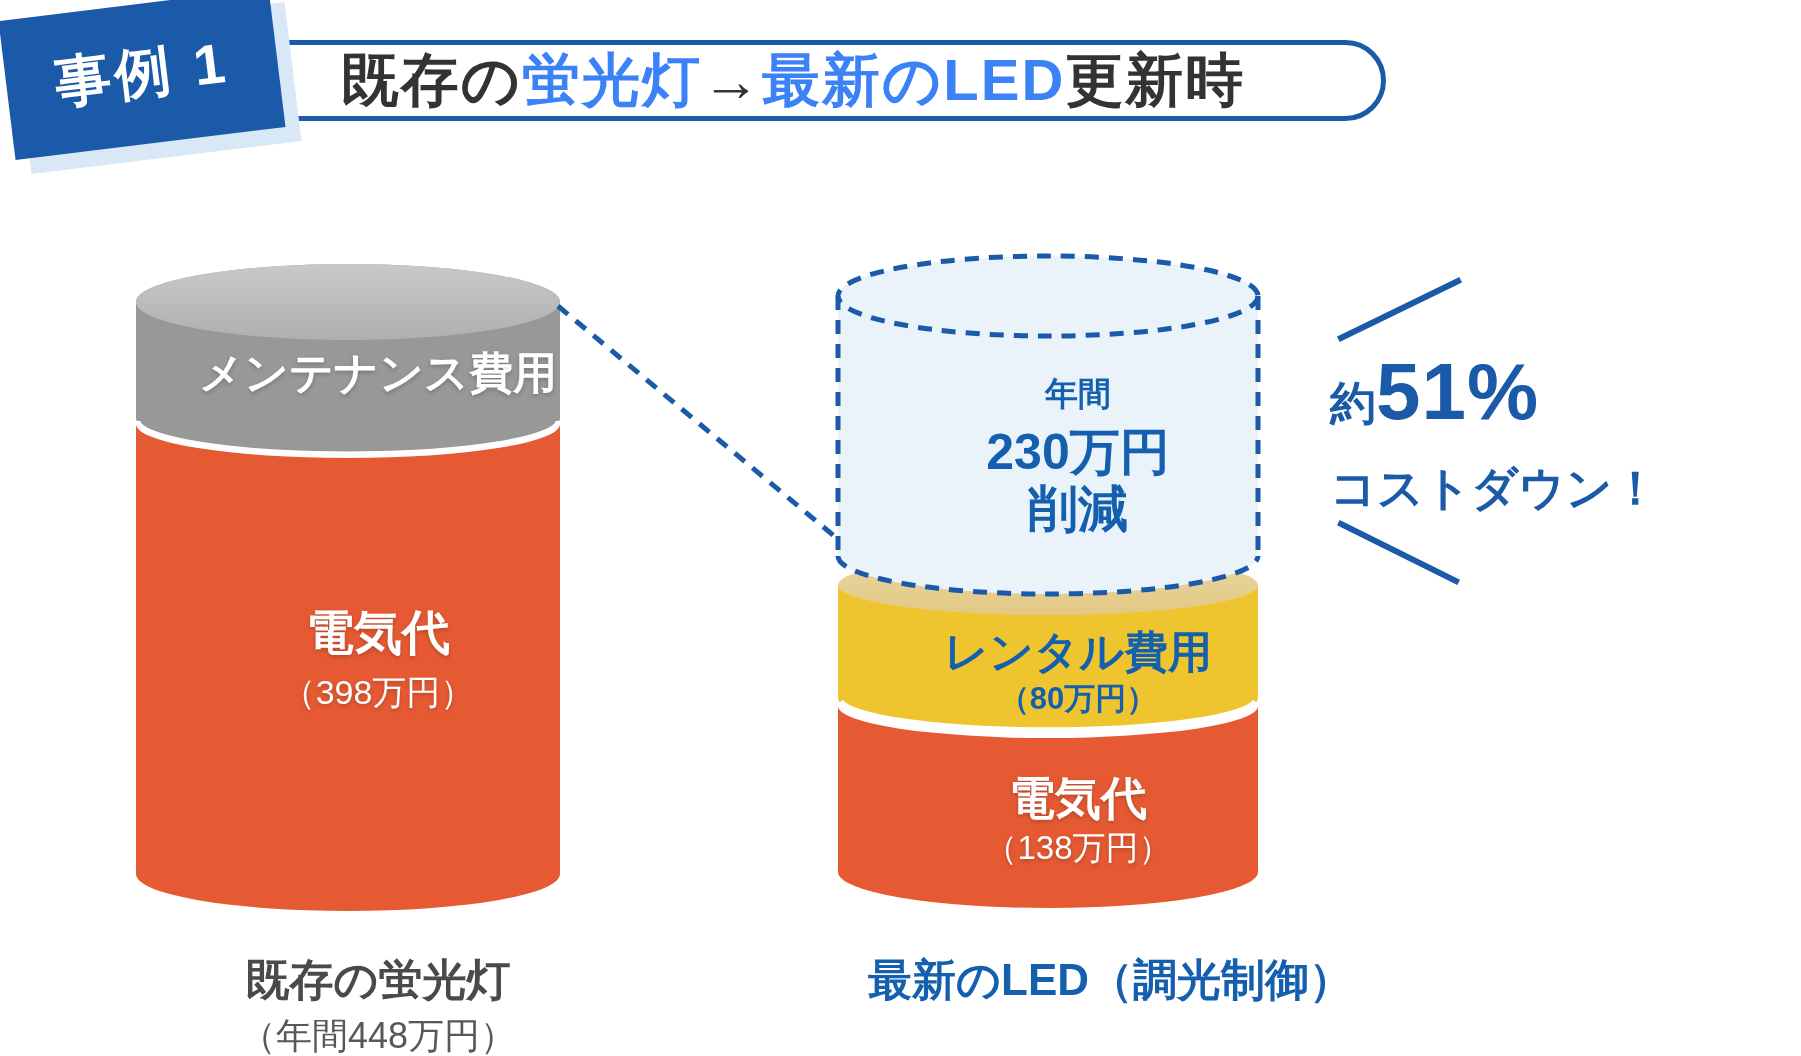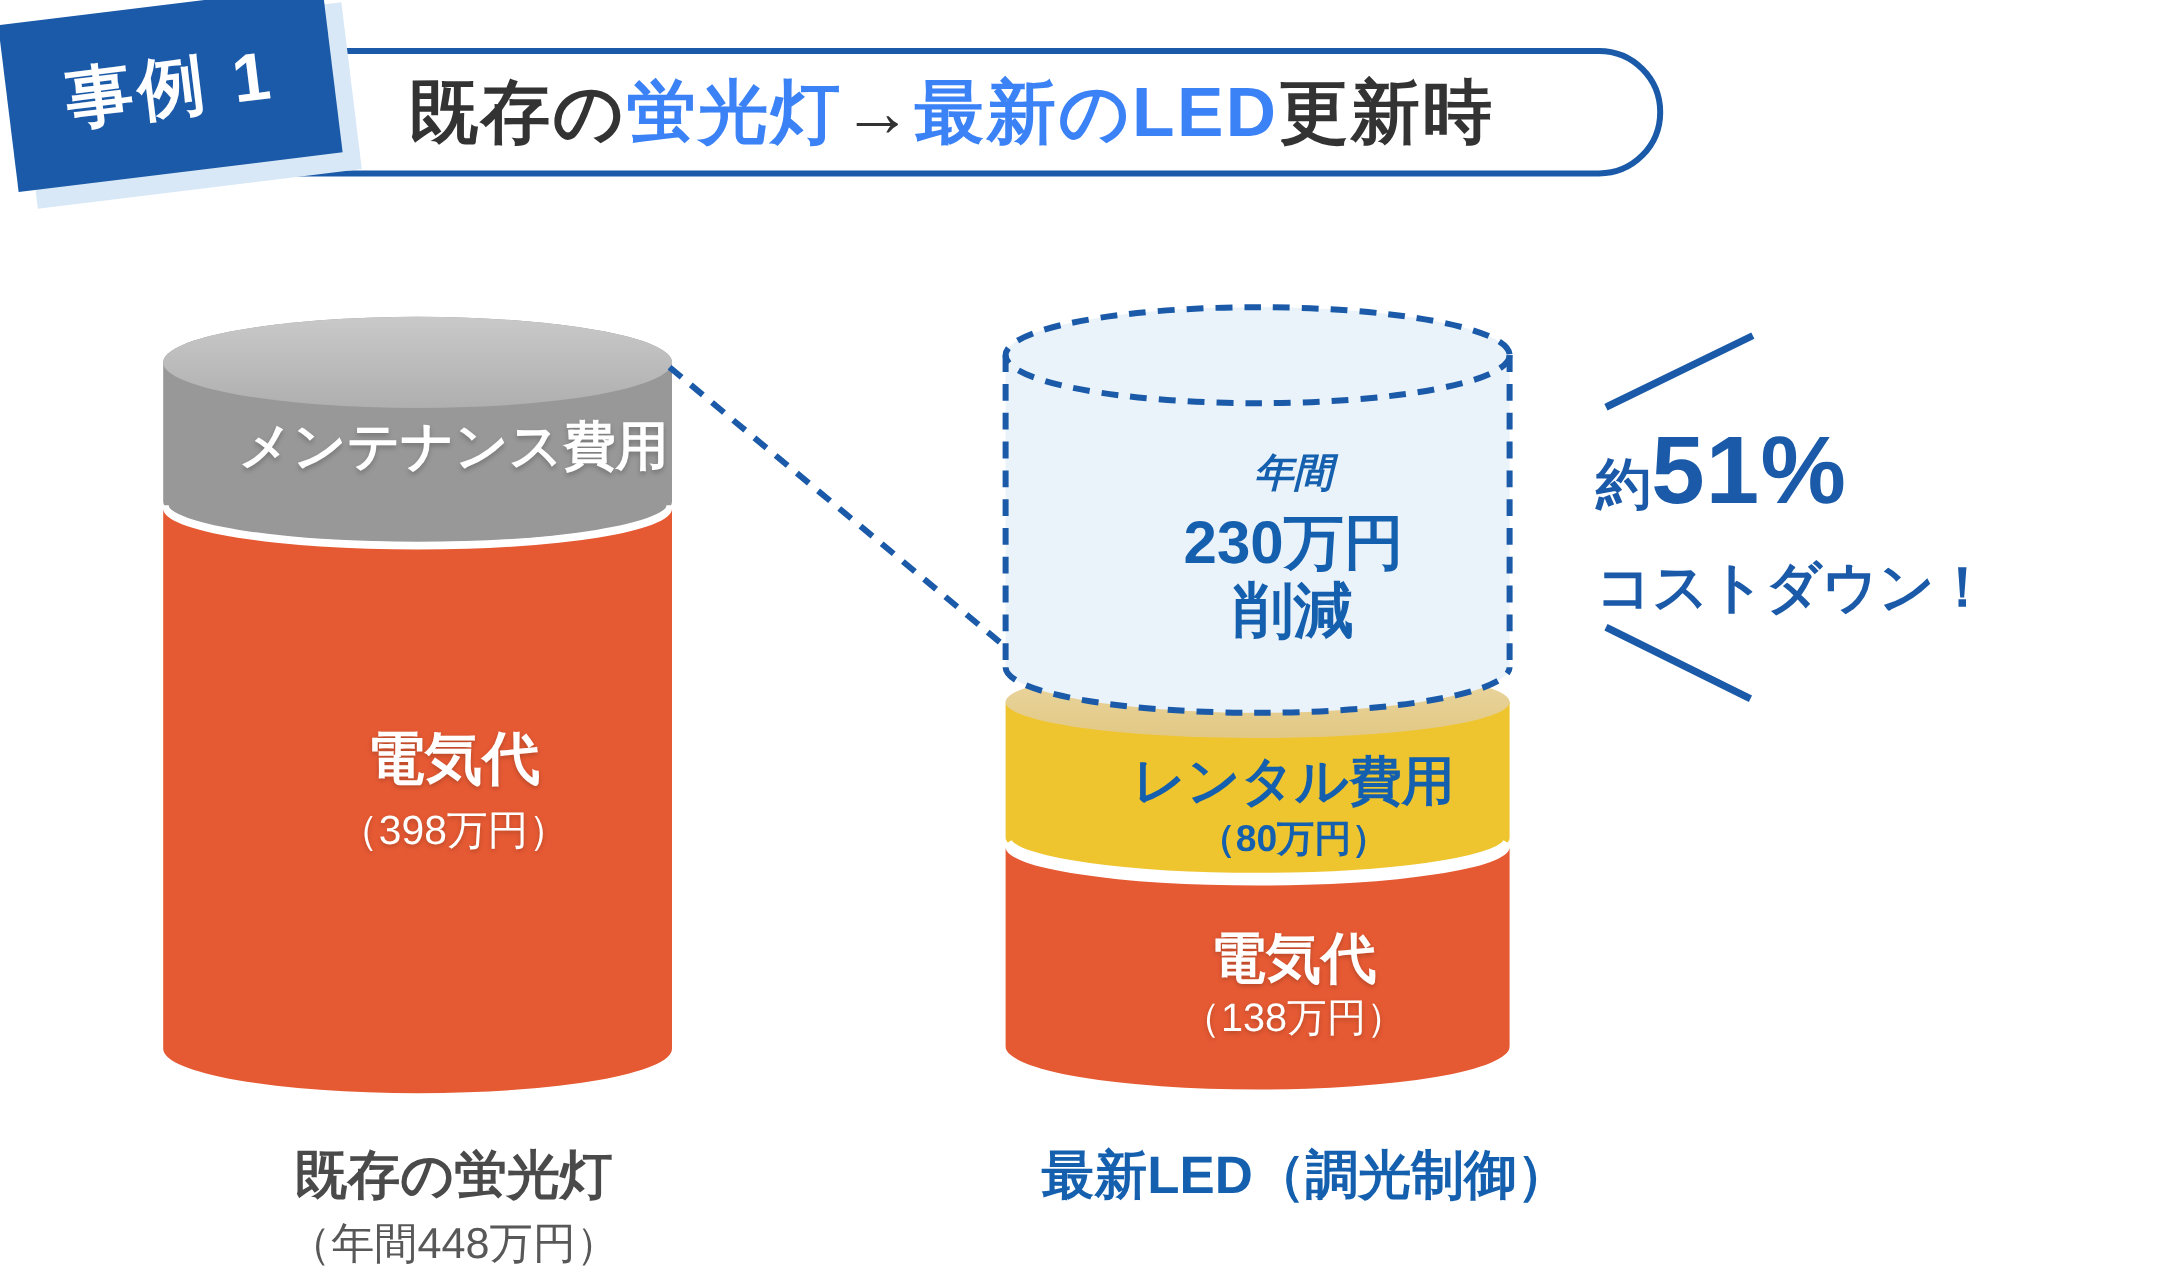--- a/index.html
+++ b/index.html
@@ -1,21 +1,21 @@
 <!DOCTYPE html>
 <html lang="ja"><head>
 <meta charset="utf-8">
 <style>
   html,body{margin:0;padding:0;background:#ffffff;}
   body{font-family:"Liberation Sans","DejaVu Sans",sans-serif;}
   .stage{position:relative;width:1801px;height:1056px;background:#ffffff;overflow:hidden;}
 
   
   .title-pill{
-    position:absolute;left:120px;top:40px;width:1266px;height:107px;
+    position:absolute;left:120px;top:40px;width:1266px;height:81px;
     border:5px solid #1A5AA8;border-radius:58px;background:#ffffff;
     box-sizing:border-box;display:flex;align-items:center;justify-content:center;
     padding-left:80px;font-size:58px;font-weight:bold;letter-spacing:2px;white-space:nowrap;
   }
   .t-dark{color:#333333;}
   .t-blue{color:#3b82f6;}
   .badge-wrap{position:absolute;left:6px;top:4px;width:272px;height:140px;z-index:3;}
   .badge-shadow{
     position:absolute;left:16px;top:14px;width:272px;height:140px;
     background:#D9E8F6;transform:rotate(-7deg);
@@ -38,21 +38,21 @@
   .blue{color:#1560AE;}
   .bold{font-weight:bold;}
 
   .maint-label{top:348px;font-size:44px;line-height:50px;}
   .maint-value{top:403px;font-size:31px;line-height:36px;}
   .elec1-label{top:606px;font-size:48px;line-height:54px;}
   .elec1-value{top:672px;font-size:34px;line-height:40px;}
   .cap1-name{top:955px;font-size:44px;line-height:50px;color:#4A4A4A;}
   .cap1-sub{top:1015px;font-size:36px;line-height:42px;color:#585858;}
 
-  .red1{top:375px;font-size:33px;line-height:38px;font-style:italic;}
+  .red1{top:375px;font-size:33px;line-height:38px;}
   .red2{top:424px;font-size:50px;line-height:56px;}
   .red3{top:481px;font-size:50px;line-height:56px;}
   .rent-label{top:627px;font-size:44px;line-height:50px;}
   .rent-value{top:681px;font-size:31px;line-height:36px;}
   .elec2-label{top:772px;font-size:46px;line-height:52px;}
   .elec2-value{top:829px;font-size:33px;line-height:38px;}
   .cap2-name{top:955px;font-size:44px;line-height:50px;}
   .cap2-sub{top:1015px;font-size:36px;line-height:42px;}
 
   .annotation{position:absolute;left:1330px;top:352px;width:300px;text-align:left;z-index:2;color:#1A5AA8;}
@@ -120,21 +120,21 @@
   <div class="txt on-left bold cap1-name">既存の蛍光灯</div>
   <div class="txt on-left cap1-sub">（年間448万円）</div>
 
   <div class="txt on-right blue bold red1">年間</div>
   <div class="txt on-right blue bold red2">230万円</div>
   <div class="txt on-right blue bold red3">削減</div>
   <div class="txt on-right blue bold rent-label">レンタル費用</div>
   <div class="txt on-right blue bold rent-value">（80万円）</div>
   <div class="txt on-right white bold elec2-label">電気代</div>
   <div class="txt on-right white elec2-value">（138万円）</div>
-  <div class="txt on-right blue bold cap2-name">最新LED（調光制御）</div>
+  <div class="txt on-right blue bold cap2-name">最新のLED（調光制御）</div>
 
   <div class="annotation">
     <div class="anno-line1">
       <span class="anno-prefix">約</span><span class="anno-big">51%</span>
     </div>
     <div class="anno-line2">コストダウン！</div>
   </div>
 
 </div>
 

